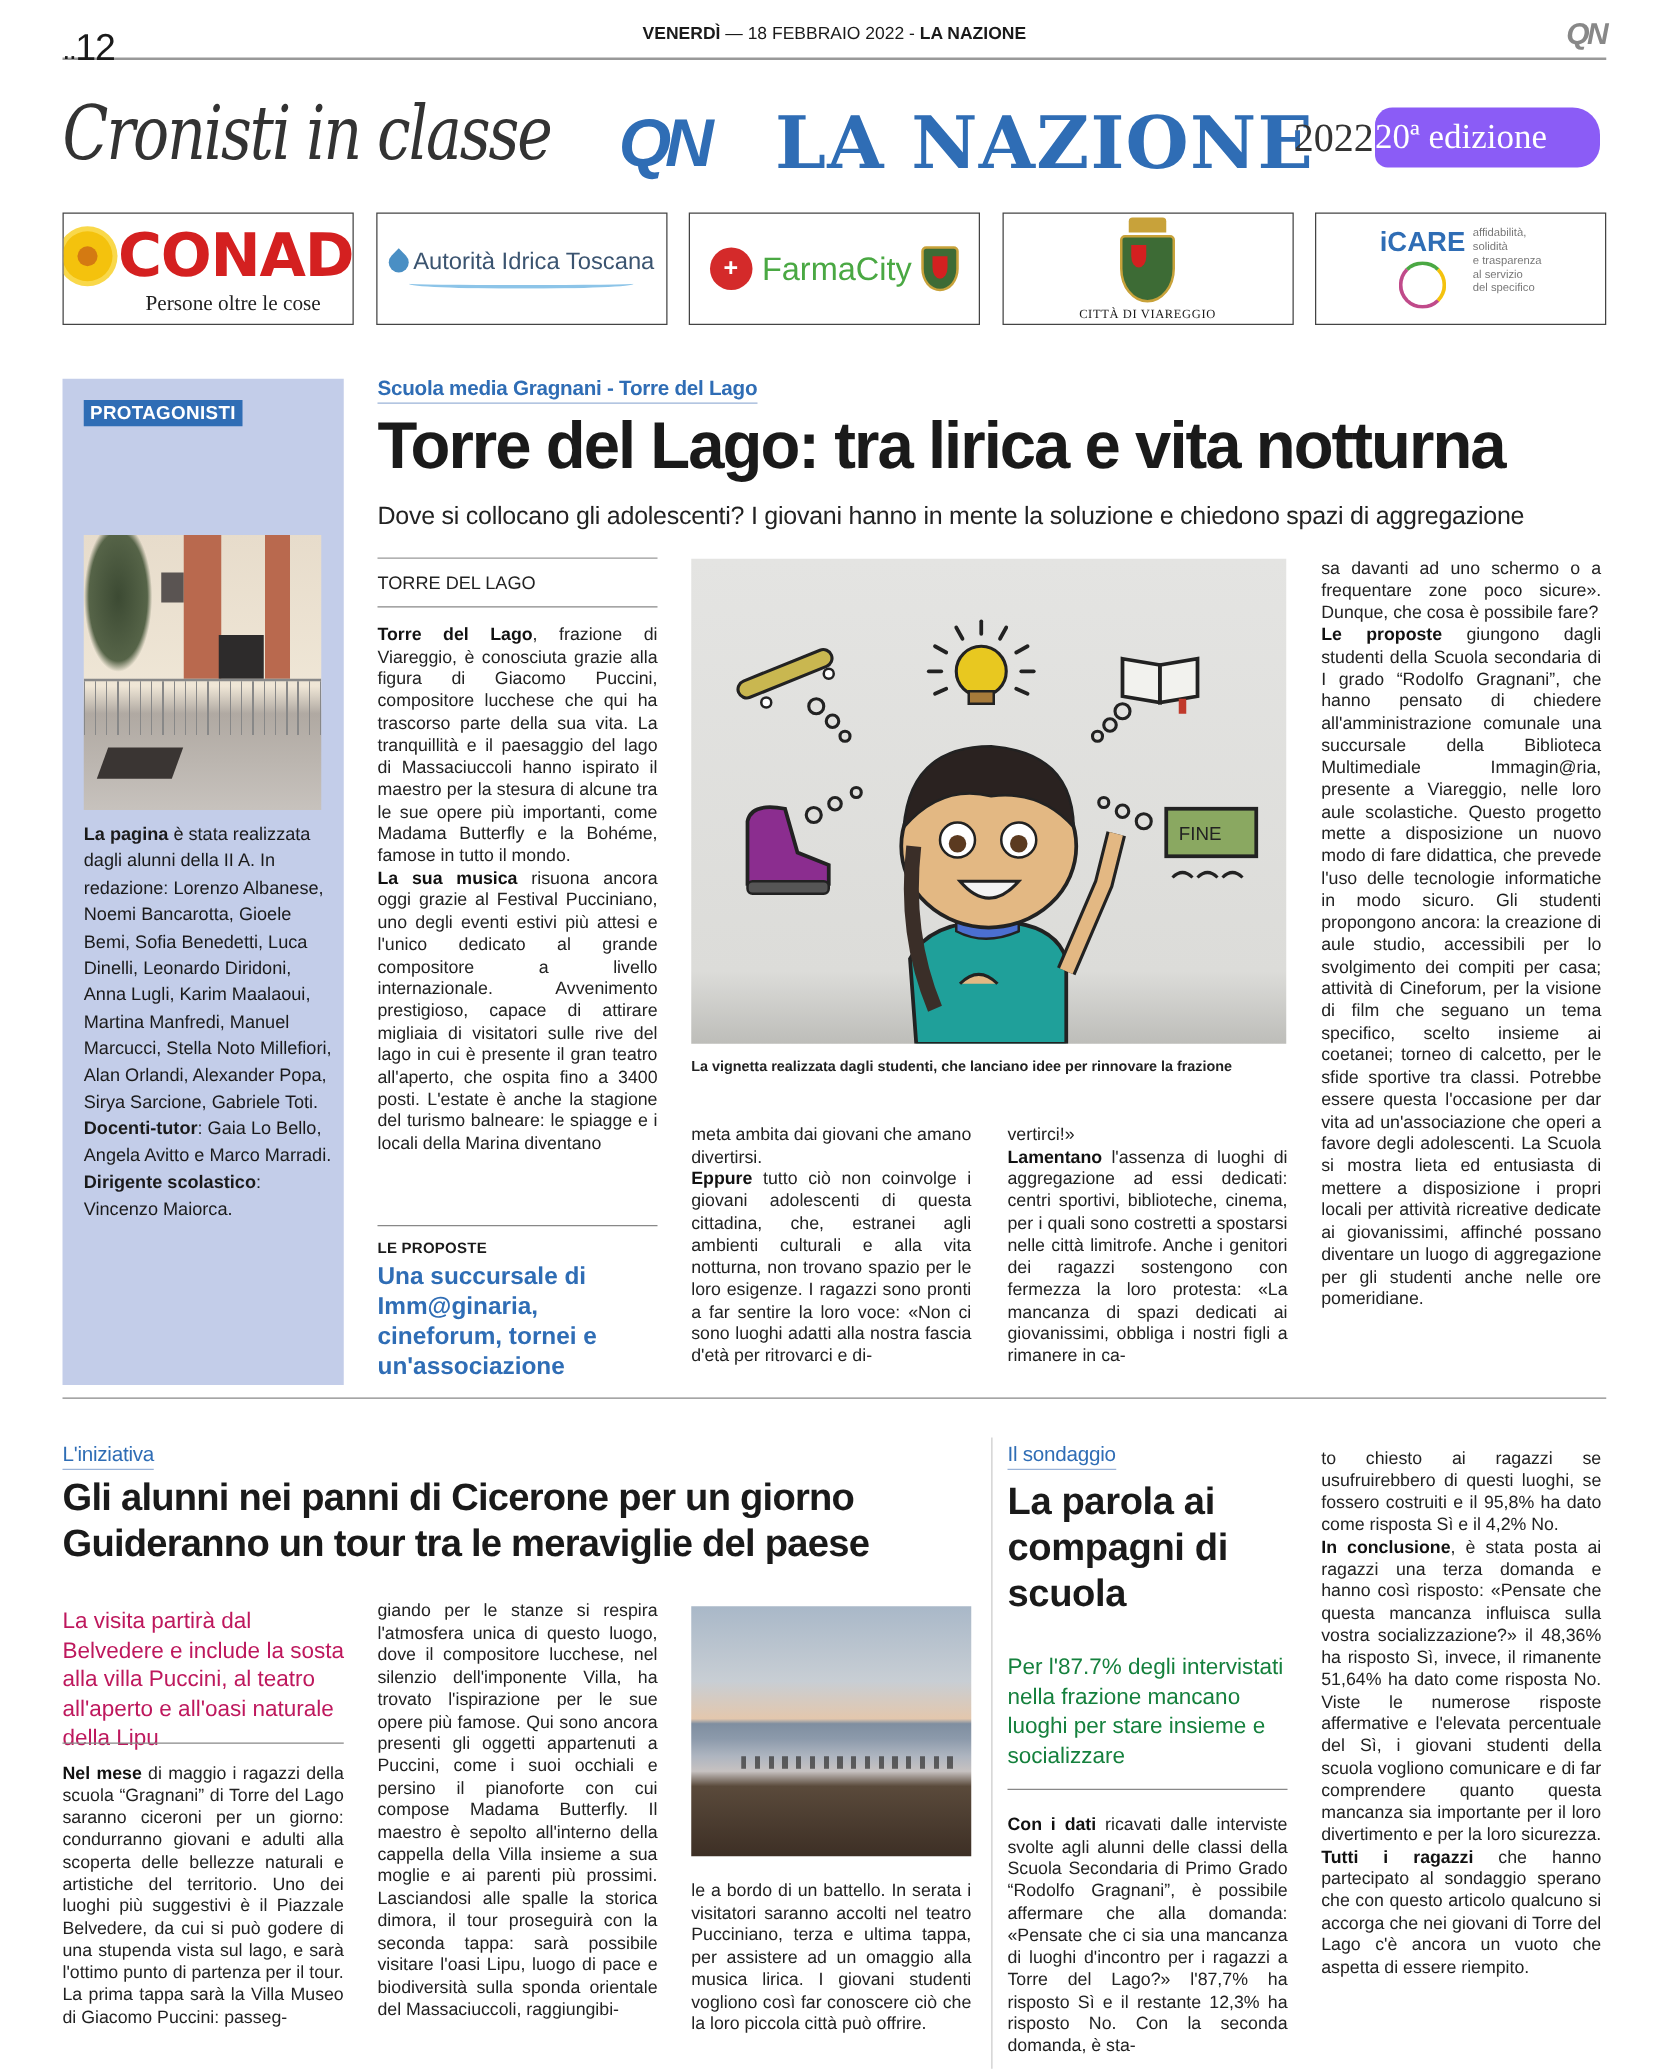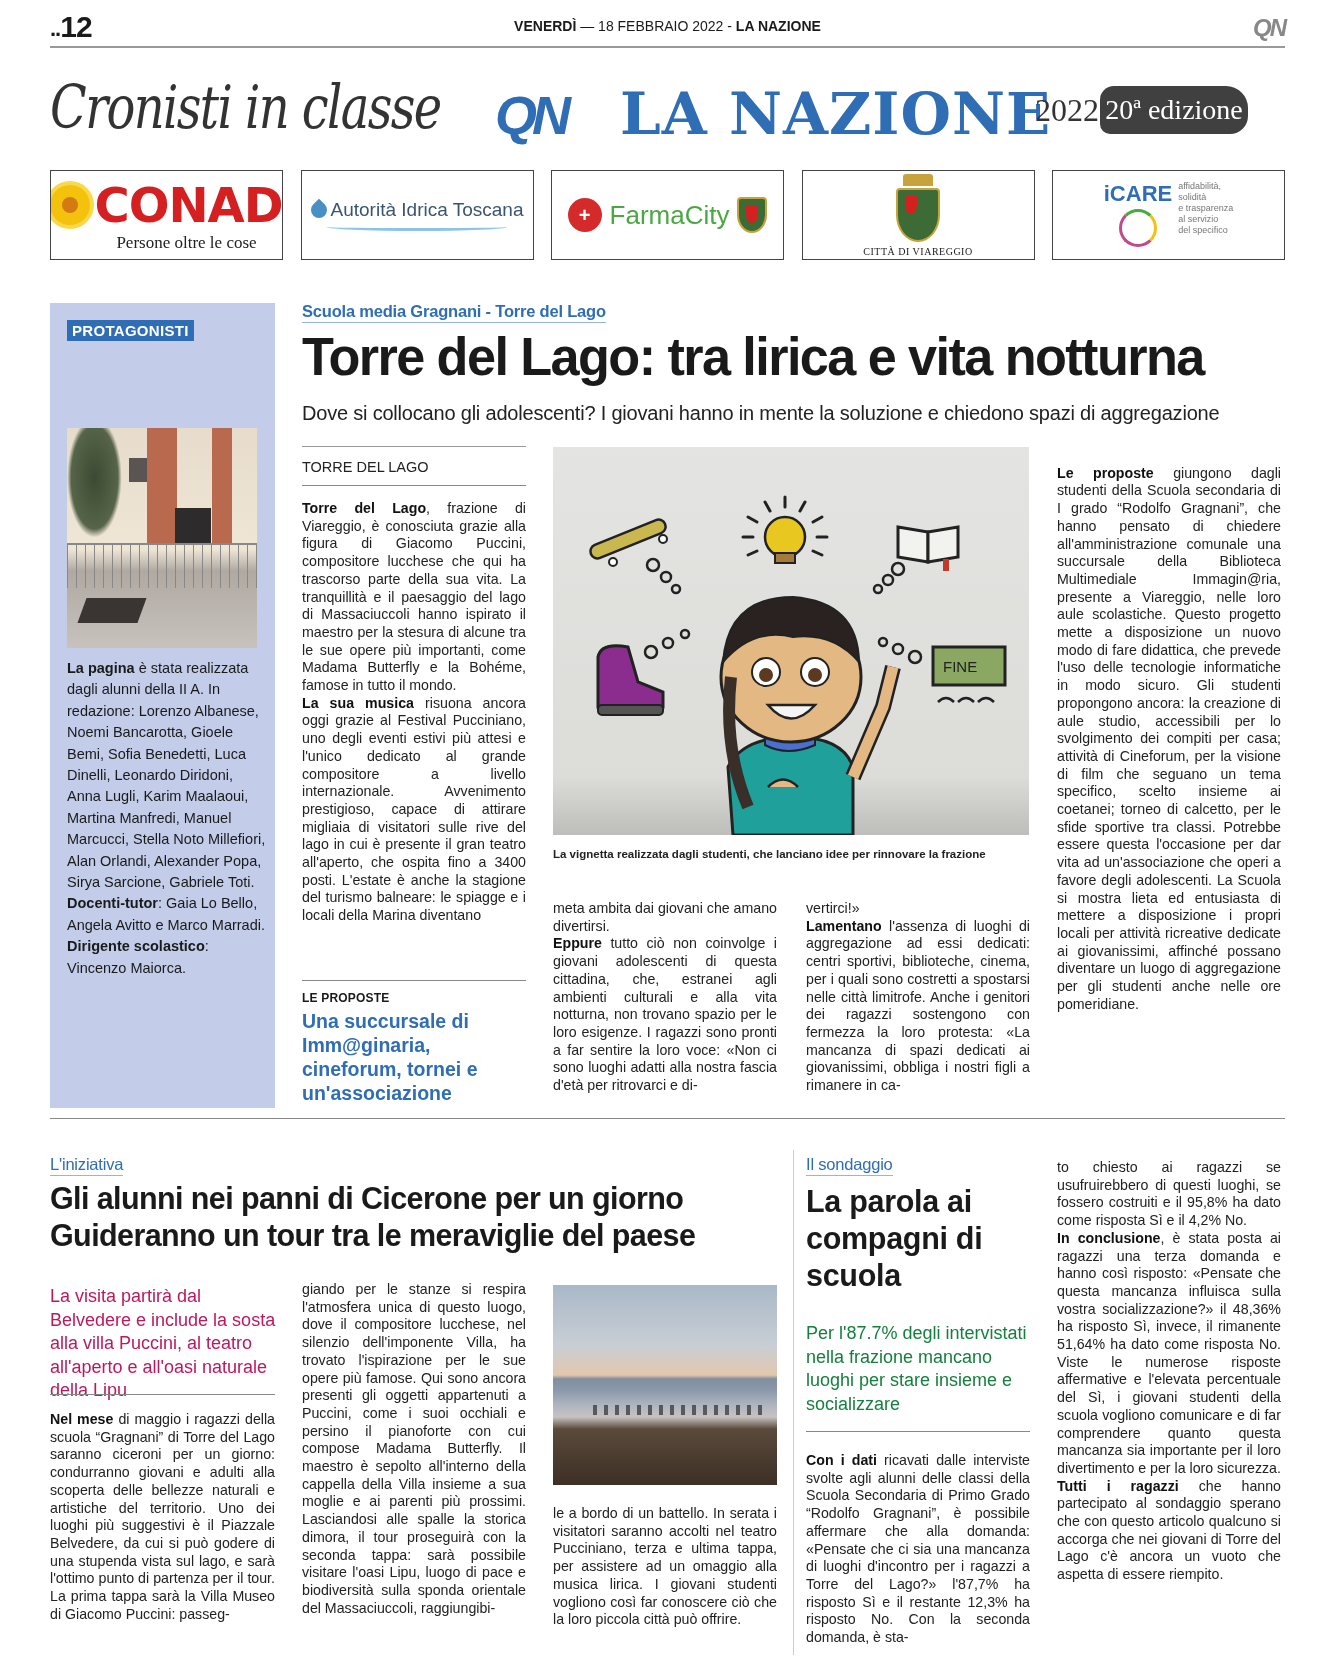--- a/index.html
+++ b/index.html
@@ -1,29 +1,29 @@
 <!DOCTYPE html>
 <html><head>
 <meta charset="utf-8">
 <style>
 *{box-sizing:border-box;margin:0;padding:0}
 body{width:1335px;height:1657px;background:#fff;font-family:"Liberation Sans",sans-serif;color:#1a1a1a;position:relative;overflow:hidden}
 .abs{position:absolute}
 .topbar{left:50px;top:10px;width:1235px;height:38px;border-bottom:2px solid #999}
-.pagenum{left:0;top:0;font-size:30px;font-weight:bold;letter-spacing:-1px}
+.pagenum{left:0;top:12px;font-size:30px;font-weight:normal;letter-spacing:-1px}
 .pagenum .dots{font-size:22px;vertical-align:middle}
 .dateline{left:0;right:0;top:8px;text-align:center;font-size:14px}
 .dateline b{font-weight:bold}
 .qn-small{right:0;top:4px;font-size:24px;font-weight:900;color:#888;font-style:italic;letter-spacing:-2px}
 .masthead{left:50px;top:72px;width:1235px;height:80px}
 .cronisti{left:0;top:0;font-family:"DejaVu Serif",serif;font-size:60px;color:#333;font-style:italic;letter-spacing:-2px;transform:scaleX(.8);transform-origin:left}
 .qn-big{left:445px;top:12px;font-size:54px;font-weight:900;color:#2f6db5;font-style:italic;letter-spacing:-5px}
 .nazione{left:570px;top:8px;font-family:"DejaVu Serif",serif;font-size:58px;font-weight:bold;color:#2f6db5;letter-spacing:1px}
 .year{left:985px;top:20px;font-family:"Liberation Serif",serif;font-size:32px;color:#333}
-.edizione{left:1050px;top:14px;width:148px;height:48px;background:#404040;border-radius:14px 22px 18px 10px;color:#fff;font-family:"Liberation Serif",serif;font-size:28px;text-align:center;line-height:48px}
+.edizione{left:1050px;top:14px;width:180px;height:48px;background:#8b5cf6;border-radius:14px 22px 18px 10px;color:#fff;font-family:"Liberation Serif",serif;font-size:28px;text-align:left;line-height:48px}
 .sponsors{left:50px;top:170px;width:1235px;height:90px;display:flex;justify-content:space-between}
 .sponsor{width:233px;height:90px;border:1.5px solid #444;display:flex;align-items:center;justify-content:center;flex-direction:column;overflow:hidden}
 .conad-logo{display:flex;align-items:center;gap:4px}
 .conad-flower{width:40px;height:40px;border-radius:50%;background:#f4c20d;position:relative;box-shadow:0 0 0 4px #f9d84a}
 .conad-flower::after{content:"";position:absolute;left:12px;top:12px;width:16px;height:16px;border-radius:50%;background:#d47a12}
 .conad-word{font-size:48px;font-weight:900;color:#d42020;font-family:"DejaVu Sans",sans-serif;letter-spacing:-1px}
 .conad-tag{font-family:"Liberation Serif",serif;font-size:17px;color:#222;margin-left:40px}
 .ait{font-size:19px;color:#3b5470;display:flex;align-items:center;gap:4px}
 .ait-drop{width:16px;height:16px;background:#4a8fc4;border-radius:0 50% 50% 50%;transform:rotate(45deg)}
 .ait-wave{width:180px;height:8px;border-bottom:3px solid #8cc4e8;border-radius:50%;margin-top:2px}
@@ -264,21 +264,21 @@
 
 <div class="abs col c2">
   <span>meta ambita dai giovani che amano divertirsi.</span><br>
   <b>Eppure</b><span> tutto ciò non coinvolge i giovani adolescenti di questa cittadina, che, estranei agli ambienti culturali e alla vita notturna, non trovano spazio per le loro esigenze. I ragazzi sono pronti a far sentire la loro voce: «Non ci sono luoghi adatti alla nostra fascia d'età per ritrovarci e di-</span>
 </div>
 <div class="abs col c3">
   <span>vertirci!»</span><br>
   <b>Lamentano</b><span> l'assenza di luoghi di aggregazione ad essi dedicati: centri sportivi, biblioteche, cinema, per i quali sono costretti a spostarsi nelle città limitrofe. Anche i genitori dei ragazzi sostengono con fermezza la loro protesta: «La mancanza di spazi dedicati ai giovanissimi, obbliga i nostri figli a rimanere in ca-</span>
 </div>
 <div class="abs col c4">
-  <br>
+  <span>sa davanti ad uno schermo o a frequentare zone poco sicure». Dunque, che cosa è possibile fare?</span><br>
   <b>Le proposte</b><span> giungono dagli studenti della Scuola secondaria di I grado “Rodolfo Gragnani”, che hanno pensato di chiedere all'amministrazione comunale una succursale della Biblioteca Multimediale Immagin@ria, presente a Viareggio, nelle loro aule scolastiche. Questo progetto mette a disposizione un nuovo modo di fare didattica, che prevede l'uso delle tecnologie informatiche in modo sicuro. Gli studenti propongono ancora: la creazione di aule studio, accessibili per lo svolgimento dei compiti per casa; attività di Cineforum, per la visione di film che seguano un tema specifico, scelto insieme ai coetanei; torneo di calcetto, per le sfide sportive tra classi. Potrebbe essere questa l'occasione per dar vita ad un'associazione che operi a favore degli adolescenti. La Scuola si mostra lieta ed entusiasta di mettere a disposizione i propri locali per attività ricreative dedicate ai giovanissimi, affinché possano diventare un luogo di aggregazione per gli studenti anche nelle ore pomeridiane.</span>
 </div>
 
 <div class="abs hr-mid"></div>
 
 <div class="abs kick2 kicker">L'iniziativa</div>
 <h2 class="abs headline2">
   <div>Gli alunni nei panni di Cicerone per un giorno</div>
   <div>Guideranno un tour tra le meraviglie del paese</div>
 </h2>

